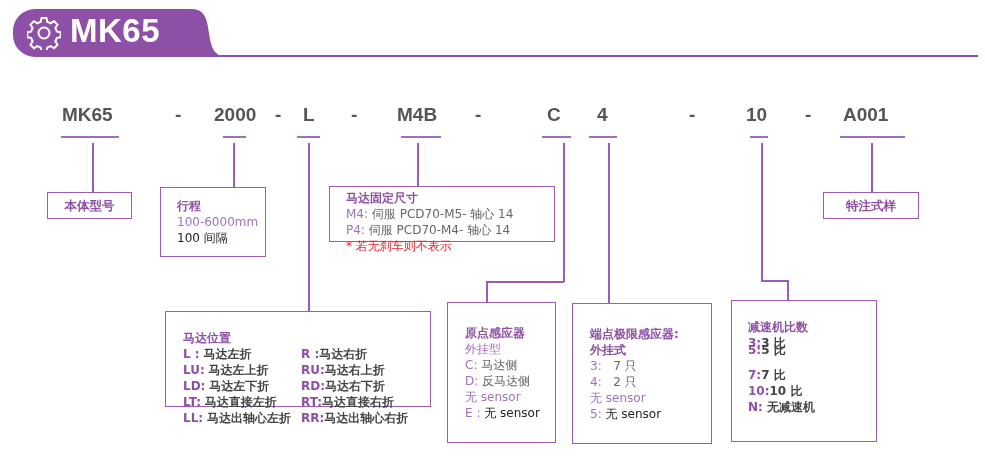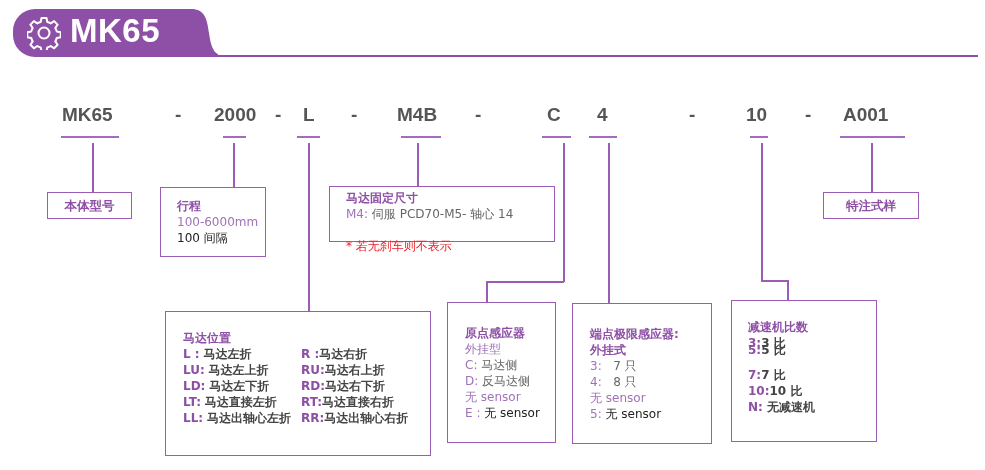--- a/index.html
+++ b/index.html
@@ -94,28 +94,32 @@
   <div class="txt lp" style="left:16px;top:26px">100-6000mm</div>
   <div class="txt bk" style="left:16px;top:42px">100 间隔</div>
 </div>
 
 <div class="box" style="left:329px;top:186px;width:226px;height:56px">
   <div class="txt ttl" style="left:16px;top:3px">马达固定尺寸</div>
   <div class="txt" style="left:16px;top:19px">
     <span class="lp">M4:</span>
     <span class="gr">伺服 PCD70-M5- 轴心 14</span>
   </div>
+  <div class="txt" style="left:16px;top:35px">
+    <span class="lp">P4:</span>
+    <span class="gr"> 伺服 PCD70-M4- 轴心 14</span>
+  </div>
   <div class="txt red" style="left:16px;top:51px">* 若无刹车则不表示</div>
 </div>
 
 <div class="box" style="left:823px;top:192px;width:96px;height:27px">
   <div class="center-label" style="top:5px">特注式样</div>
 </div>
 
-<div class="box" style="left:165px;top:311px;width:266px;height:145px">
+<div class="box" style="left:165px;top:311px;width:266px;height:96px">
   <div class="txt ttl" style="left:17px;top:18px">马达位置</div>
   <div id="mp-left"></div>
   <div id="mp-right"></div>
   <div class="txt" style="left:17px;top:34px"><span class="ttl">L  :</span> <span class="bd">马达左折</span></div>
   <div class="txt" style="left:17px;top:50px"><span class="ttl">LU:</span> <span class="bd">马达左上折</span></div>
   <div class="txt" style="left:17px;top:66px"><span class="ttl">LD:</span> <span class="bd">马达左下折</span></div>
   <div class="txt" style="left:17px;top:82px"><span class="ttl">LT:</span> <span class="bd">马达直接左折</span></div>
   <div class="txt" style="left:17px;top:98px"><span class="ttl">LL:</span> <span class="bd">马达出轴心左折</span></div>
   <div class="txt" style="left:135px;top:34px"><span class="ttl">R  :</span><span class="bd">马达右折</span></div>
   <div class="txt" style="left:135px;top:50px"><span class="ttl">RU:</span><span class="bd">马达右上折</span></div>
@@ -130,21 +134,21 @@
   <div class="txt" style="left:17px;top:54px"><span class="lp">C:</span><span class="gr"> 马达侧</span></div>
   <div class="txt" style="left:17px;top:70px"><span class="lp">D:</span><span class="gr"> 反马达侧</span></div>
   <div class="txt lp" style="left:17px;top:86px">无 sensor</div>
   <div class="txt" style="left:17px;top:102px"><span class="lp">E :</span><span class="bk"> 无 sensor</span></div>
 </div>
 
 <div class="box" style="left:572px;top:303px;width:140px;height:141px">
   <div class="txt ttl" style="left:17px;top:22px">端点极限感应器:</div>
   <div class="txt ttl" style="left:17px;top:38px">外挂式</div>
   <div class="txt" style="left:17px;top:54px;white-space:pre"><span class="lp">3:</span><span class="gr">   7 只</span></div>
-  <div class="txt" style="left:17px;top:70px;white-space:pre"><span class="lp">4:</span><span class="gr">   8 只</span></div>
+  <div class="txt" style="left:17px;top:70px;white-space:pre"><span class="lp">4:</span><span class="gr">   2 只</span></div>
   <div class="txt lp" style="left:17px;top:86px">无 sensor</div>
   <div class="txt" style="left:17px;top:102px"><span class="lp">5:</span><span class="bk"> 无 sensor</span></div>
 </div>
 
 <div class="box" style="left:731px;top:300px;width:146px;height:142px">
   <div class="txt ttl" style="left:16px;top:18px">减速机比数</div>
   <div class="txt" style="left:16px;top:34px"><span class="ttl">3:</span><span class="bd">3 比</span></div>
   <div class="txt" style="left:16px;top:41px"><span class="ttl">5:</span><span class="bd">5 比</span></div>
   <div class="txt" style="left:16px;top:66px"><span class="ttl">7:</span><span class="bd">7 比</span></div>
   <div class="txt" style="left:16px;top:82px"><span class="ttl">10:</span><span class="bd">10 比</span></div>

